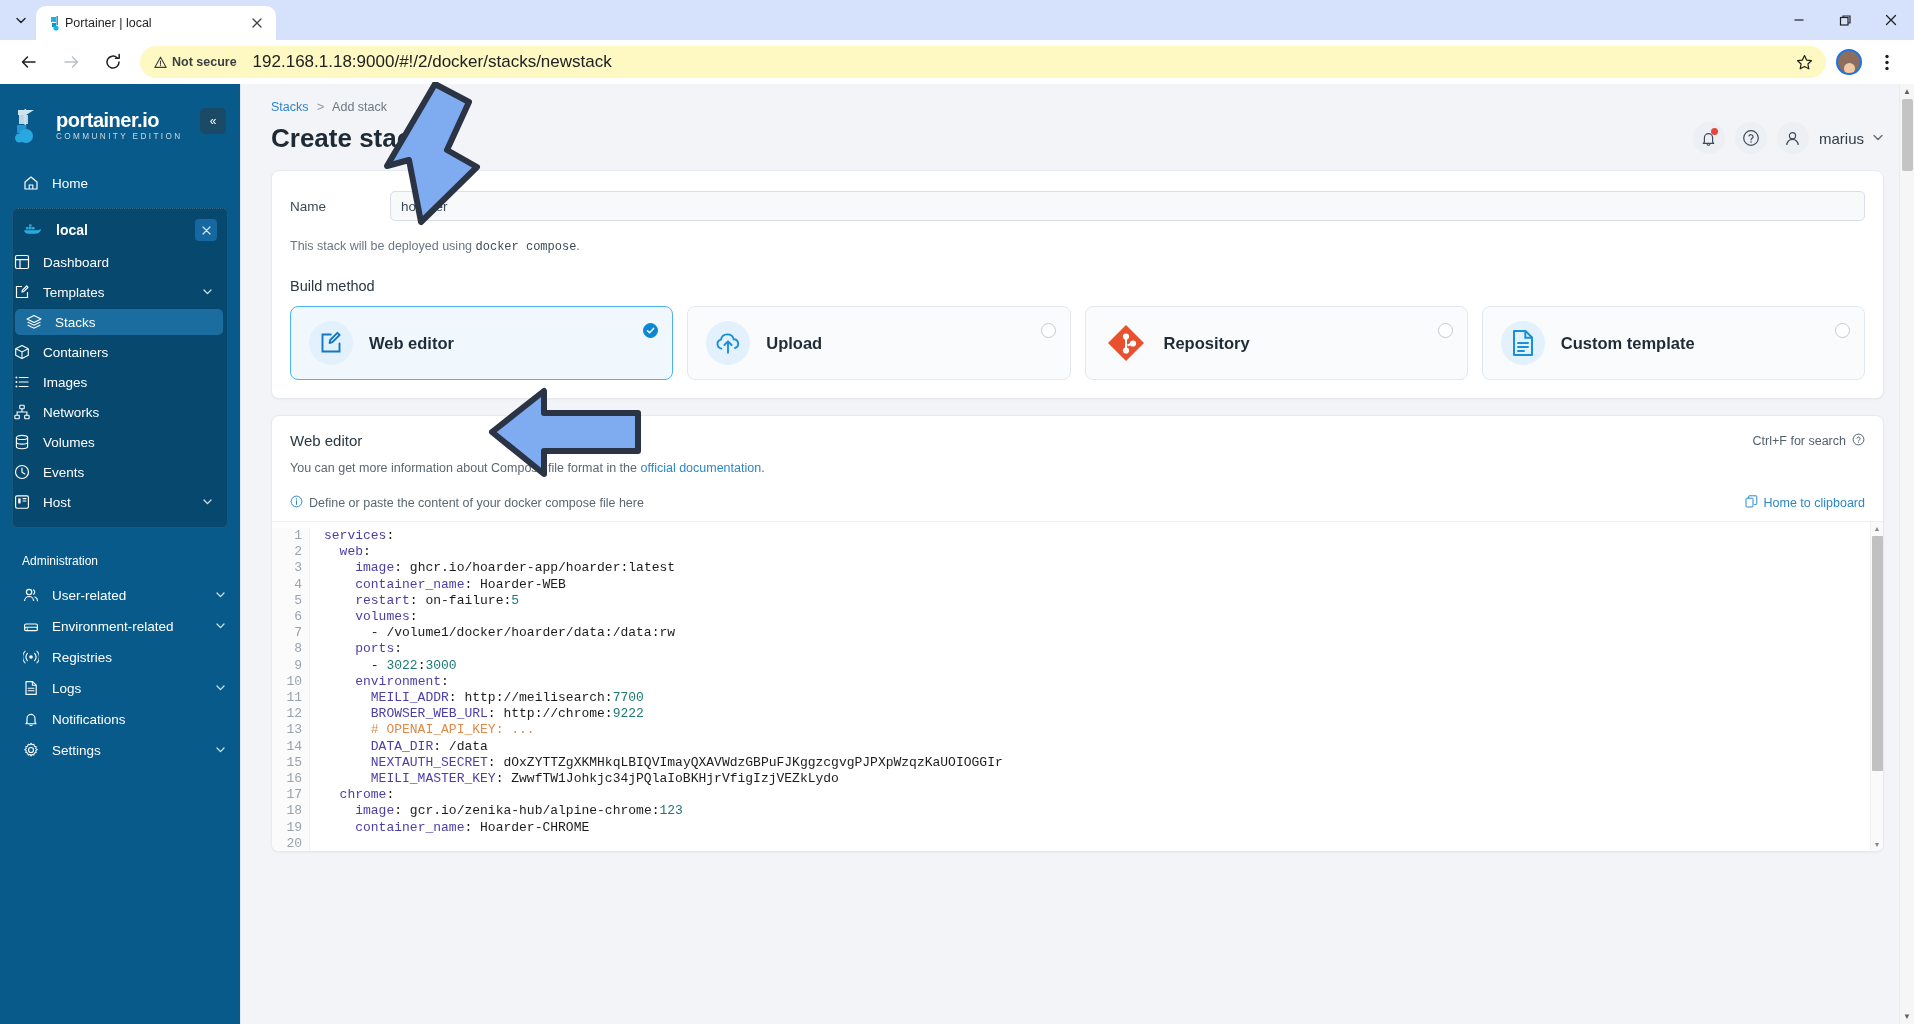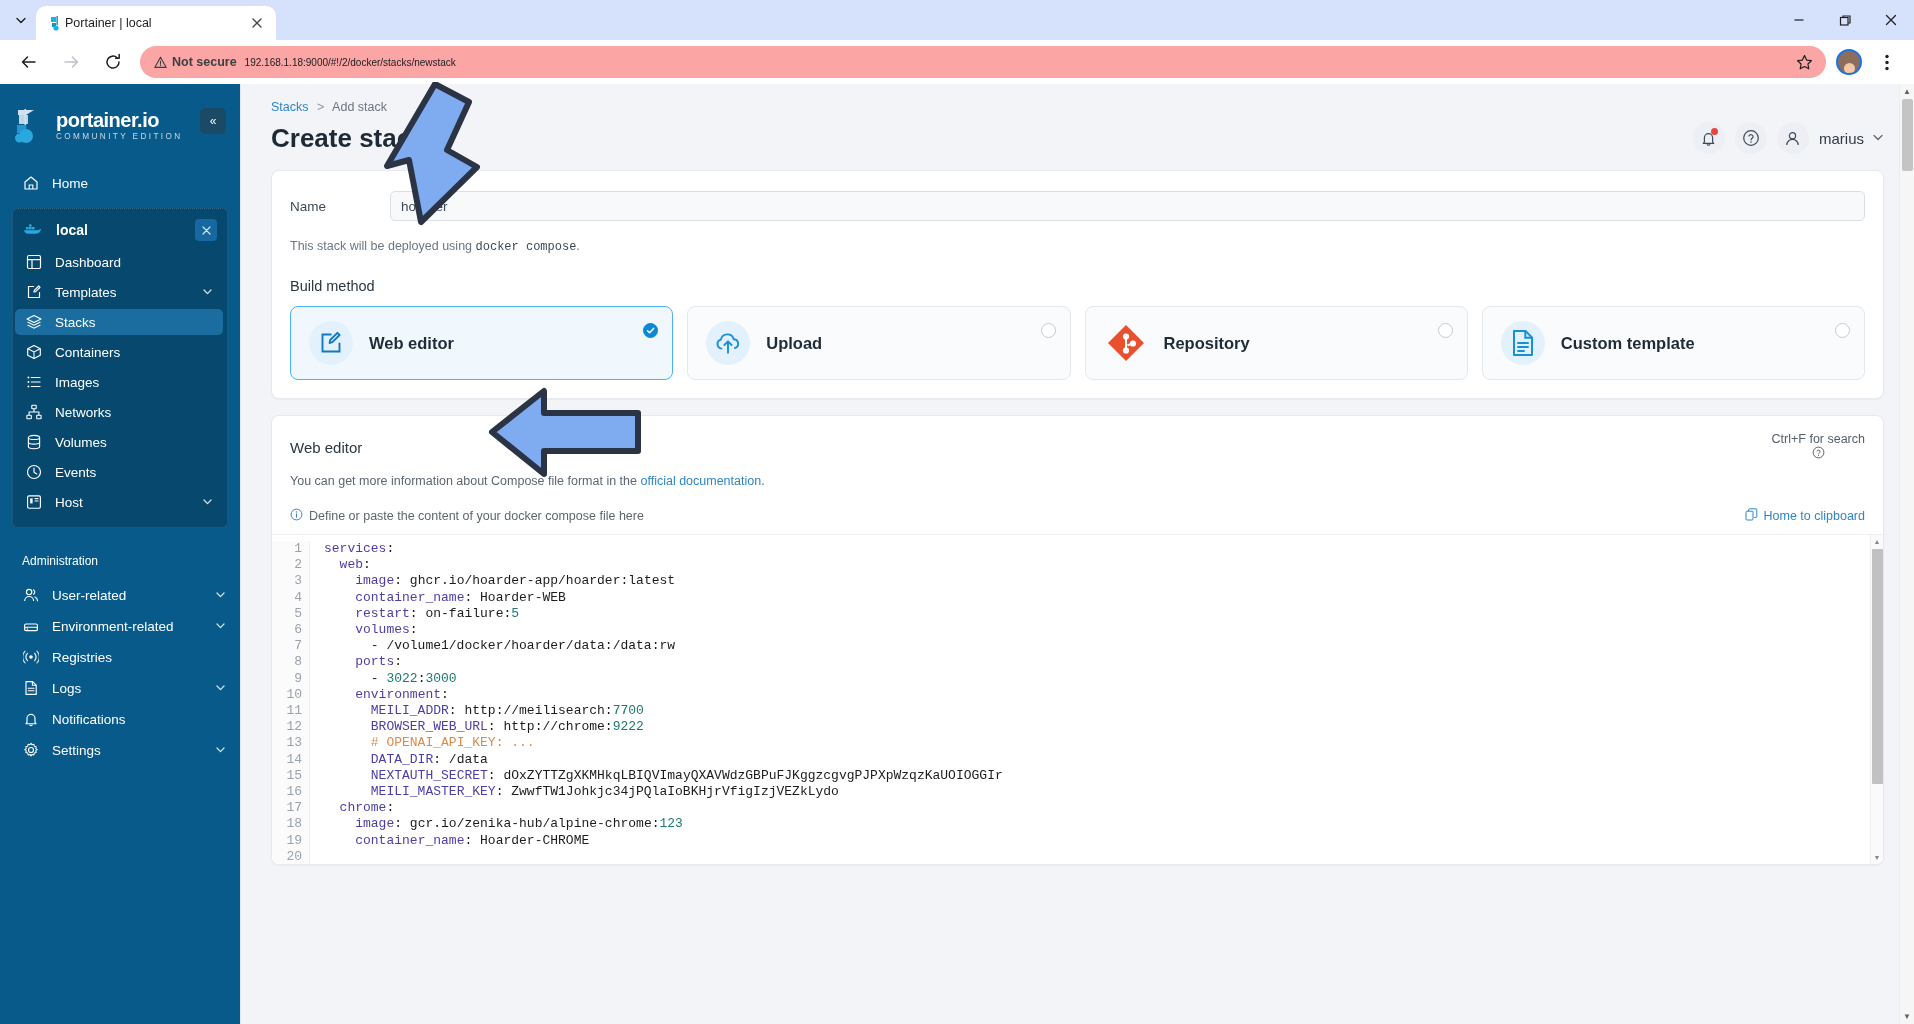--- a/index.html
+++ b/index.html
@@ -78,38 +78,38 @@
     width: 34px; height: 34px;
     margin: 0 4px;
     display: flex; align-items: center; justify-content: center;
     border-radius: 50%;
     color: #1f1f1f;
   }
   .nav-btn.disabled { color: #bdc1c6; }
   .omnibox {
     flex: 1;
     height: 32px;
-    background: #fca5a5;
+    background: #fef9c3;
     border-radius: 16px;
     display: flex;
     align-items: center;
     padding: 0 14px;
     margin-left: 6px;
     margin-right: 4px;
     gap: 8px;
     position: relative;
   }
   .notsecure {
     display: flex; align-items: center; gap: 5px;
     font-size: 12.5px; font-weight: bold; color: #3c4043;
     white-space: nowrap;
   }
   .omni-url {
-    font-size: 10px; color: #202124; white-space: nowrap;
-    margin-left: 0;
+    font-size: 17px; color: #202124; white-space: nowrap;
+    margin-left: 8px;
   }
   .omni-star {
     position: absolute; right: 10px; top: 4px;
     width: 24px; height: 24px;
     display:flex;align-items:center;justify-content:center;
     color: #1f1f1f;
   }
   .tb-icon {
     width: 34px; height: 34px;
     display: flex; align-items: center; justify-content: center;
@@ -190,21 +190,21 @@
     padding: 4px 10px 4px 10px;
     font-size: 14px; font-weight: 600;
   }
   .sb-env-head .ic { width:20px;height:20px;display:flex;align-items:center;justify-content:center;}
   .sb-env-head .lbl{flex:1;}
   .sb-env-x {
     width: 22px; height: 22px; border-radius: 4px;
     background: #1767a0; color:#cfe6f5;
     display:flex;align-items:center;justify-content:center;font-size:12px;
   }
-  .sb-env-box .sb-item { padding-left: 12px; margin: 4px 0; }
+  .sb-env-box .sb-item { padding-left: 0; margin: 4px 0; }
   .sb-item.active {
     background: #1a6d9e;
     border-radius: 5px;
     margin-left: 2px; margin-right: 4px;
     padding-left: 10px;
   }
   .sb-section-title {
     font-size: 12px; color: #ffffff;
     padding: 0 0 0 22px;
     margin: 26px 0 14px 0;
@@ -321,21 +321,21 @@
     background: #0c87d4; border-color:#0c87d4;
     display:flex;align-items:center;justify-content:center;
   }
 
   .editor-card { margin-top: 16px; padding: 0; overflow:hidden;}
   .ed-head {
     display:flex;align-items:center;justify-content:space-between;
     padding: 16px 18px 0 18px;
   }
   .ed-title{font-size:15px;color:#2b3742;}
-  .ed-search{font-size:12.5px;color:#55606c;display:flex;align-items:center;flex-direction:column;}
+  .ed-search{font-size:12.5px;color:#55606c;display:flex;align-items:center;gap:6px;}
   .ed-desc{font-size:12.5px;color:#5c6772;padding: 12px 18px 0 18px;}
   .ed-desc a{color:#2e86c8;text-decoration:none;}
   .ed-subrow{
     display:flex;align-items:center;justify-content:space-between;
     padding: 20px 18px 10px 18px;
   }
   .ed-hint{font-size:12.5px;color:#5c6772;display:flex;align-items:center;gap:6px;}
   .ed-copy{font-size:12.5px;color:#2e86c8;display:flex;align-items:center;gap:6px;}
 
   .code-wrap {

